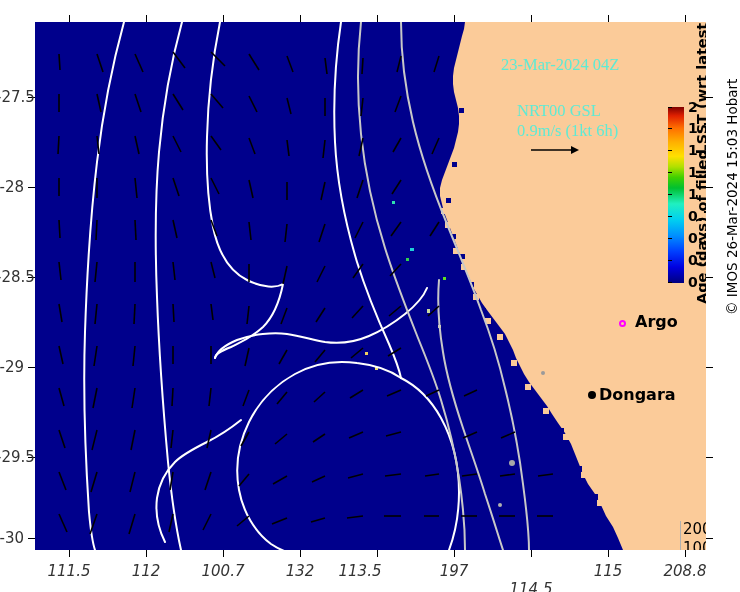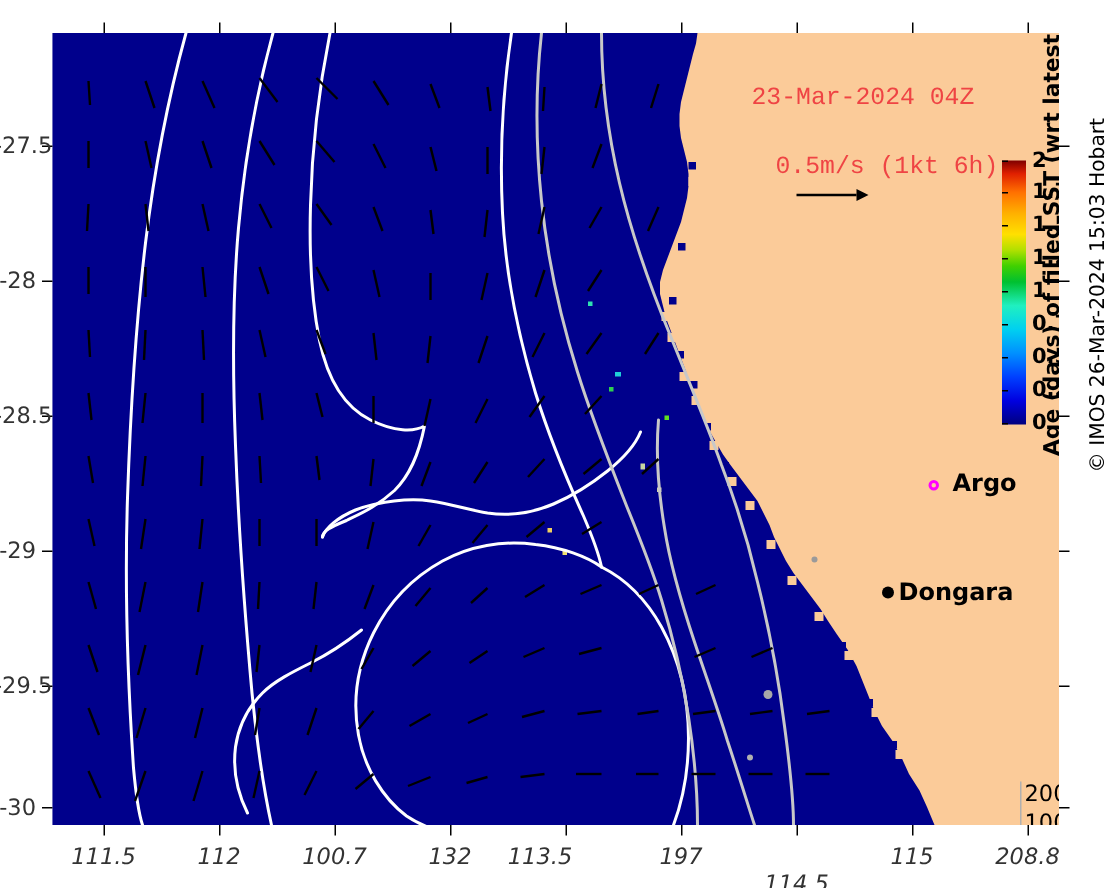--- a/index.html
+++ b/index.html
@@ -52,22 +52,22 @@
     color: #333333;
     font-family: "DejaVu Sans", sans-serif;
     white-space: nowrap;
   }
   .ticklabel-x { transform: translateX(-50%); font-style: italic; }
   .ticklabel-y { transform: translateY(-50%); text-align: right; }
 
   
   .map-text {
     position: absolute;
-    color: #ef4444;
-    font-family: Liberation Mono, monospace;
+    color: #5eead4;
+    font-family: Liberation Serif, serif;
     white-space: nowrap;
   }
   #datestamp {
     font-size: 16.5px;
     left: 466px;
     top: 33px;
   }
   #vector-legend {
     font-size: 16.5px;
     left: 482px;
@@ -463,21 +463,22 @@
       </g>
 
       </svg><span></span>
       <circle cx="13" cy="396" r="4" fill="none" stroke="#ff00ff" stroke-width="3">
     
 
     
     <div class="map-text" id="datestamp">23-Mar-2024 04Z</div>
 
     <div class="map-text" id="vector-legend">
-      <div>0.5m/s (1kt 6h)</div>
+      <div>NRT00 GSL</div>
+      <div>0.9m/s (1kt 6h)</div>
       <svg width="60" height="16" style="display:block;margin-left:12px;margin-top:1px">
         <line x1="2" y1="8" x2="42" y2="8" stroke="#000" stroke-width="1.6"></line>
         <polygon points="42,4 50,8 42,12" fill="#000"></polygon>
       </svg>
     </div>
 
     
     <div id="colorbar-wrap">
       <div id="colorbar"></div>
       <div class="cb-tick" style="top:175px"></div>

